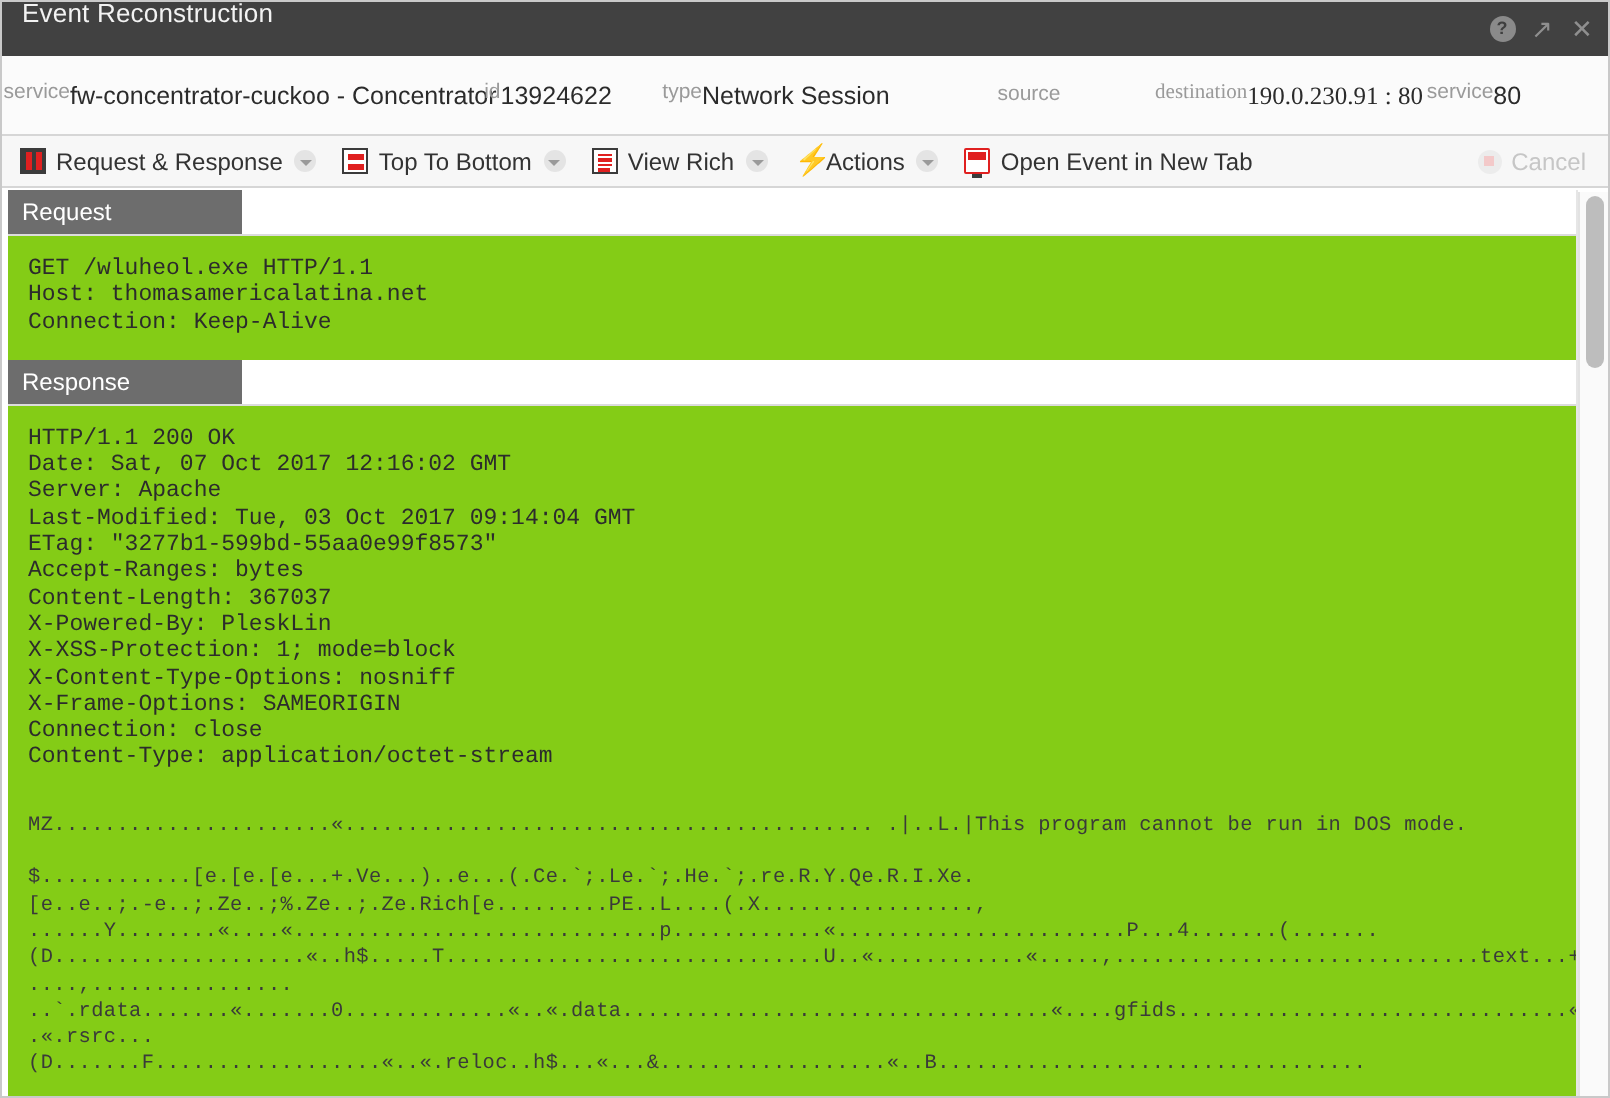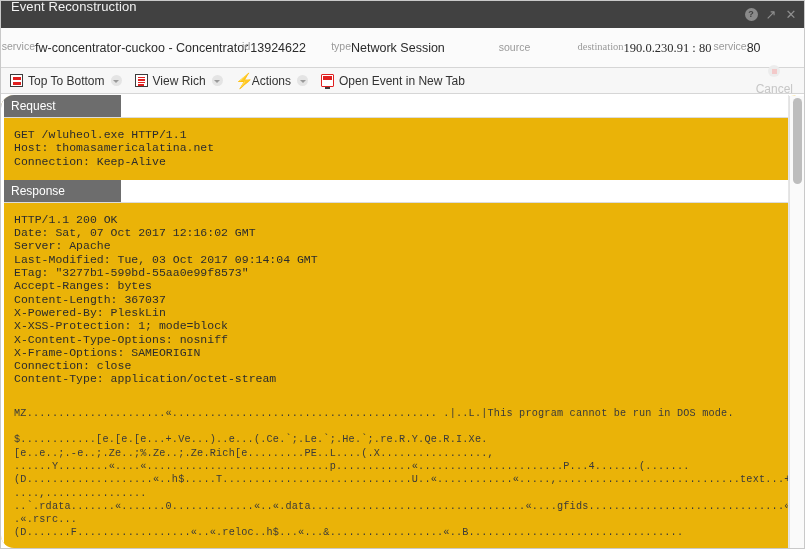--- a/index.html
+++ b/index.html
@@ -176,38 +176,36 @@
   }
 
   .cancel-btn {
     position: absolute;
     right: 11px;
     display: flex;
     align-items: center;
     gap: 5px;
     color: #c6c6c6;
     font-size: 12px;
-    flex-direction: column;
   }
   .cancel-dot {
     width: 12px; height: 12px; border-radius: 50%;
     background: #ececec;
     display: inline-flex; align-items: center; justify-content: center;
   }
   .cancel-dot::after {
     content: ""; width: 5px; height: 5px; background: #f3c9c9; display: block;
   }
 
   
   .content {
     position: absolute;
     top: 94px; left: 0; right: 0; bottom: 0;
-    background: #eab308;
+    background: #84cc16;
     overflow: hidden;
-    border-radius: 13px;
   }
   .section-tab {
     display: inline-block;
     background: #6d6d6d;
     color: #fff;
     font-size: 12px;
     padding: 4px 10px 4px 10px;
     min-width: 120px;
     line-height: 14px;
   }
@@ -303,20 +301,25 @@
       <span class="meta-value">190.0.230.91 : 80</span>
     </div>
     <div class="meta-field f-service2">
       <span class="meta-label">service</span>
       <span class="meta-value">80</span>
     </div>
   </div>
 
   <div class="toolbar">
 
+    <div class="tool-item">
+      <span class="ic ic-reqresp"></span>
+      <span class="tool-label">Request &amp; Response</span>
+      <span class="caret"></span>
+    </div>
 
     <div class="tool-item">
       <span class="ic ic-tb"></span>
       <span class="tool-label">Top To Bottom</span>
       <span class="caret"></span>
     </div>
 
     <div class="tool-item">
       <span class="ic ic-viewtext">
           <i></i>

